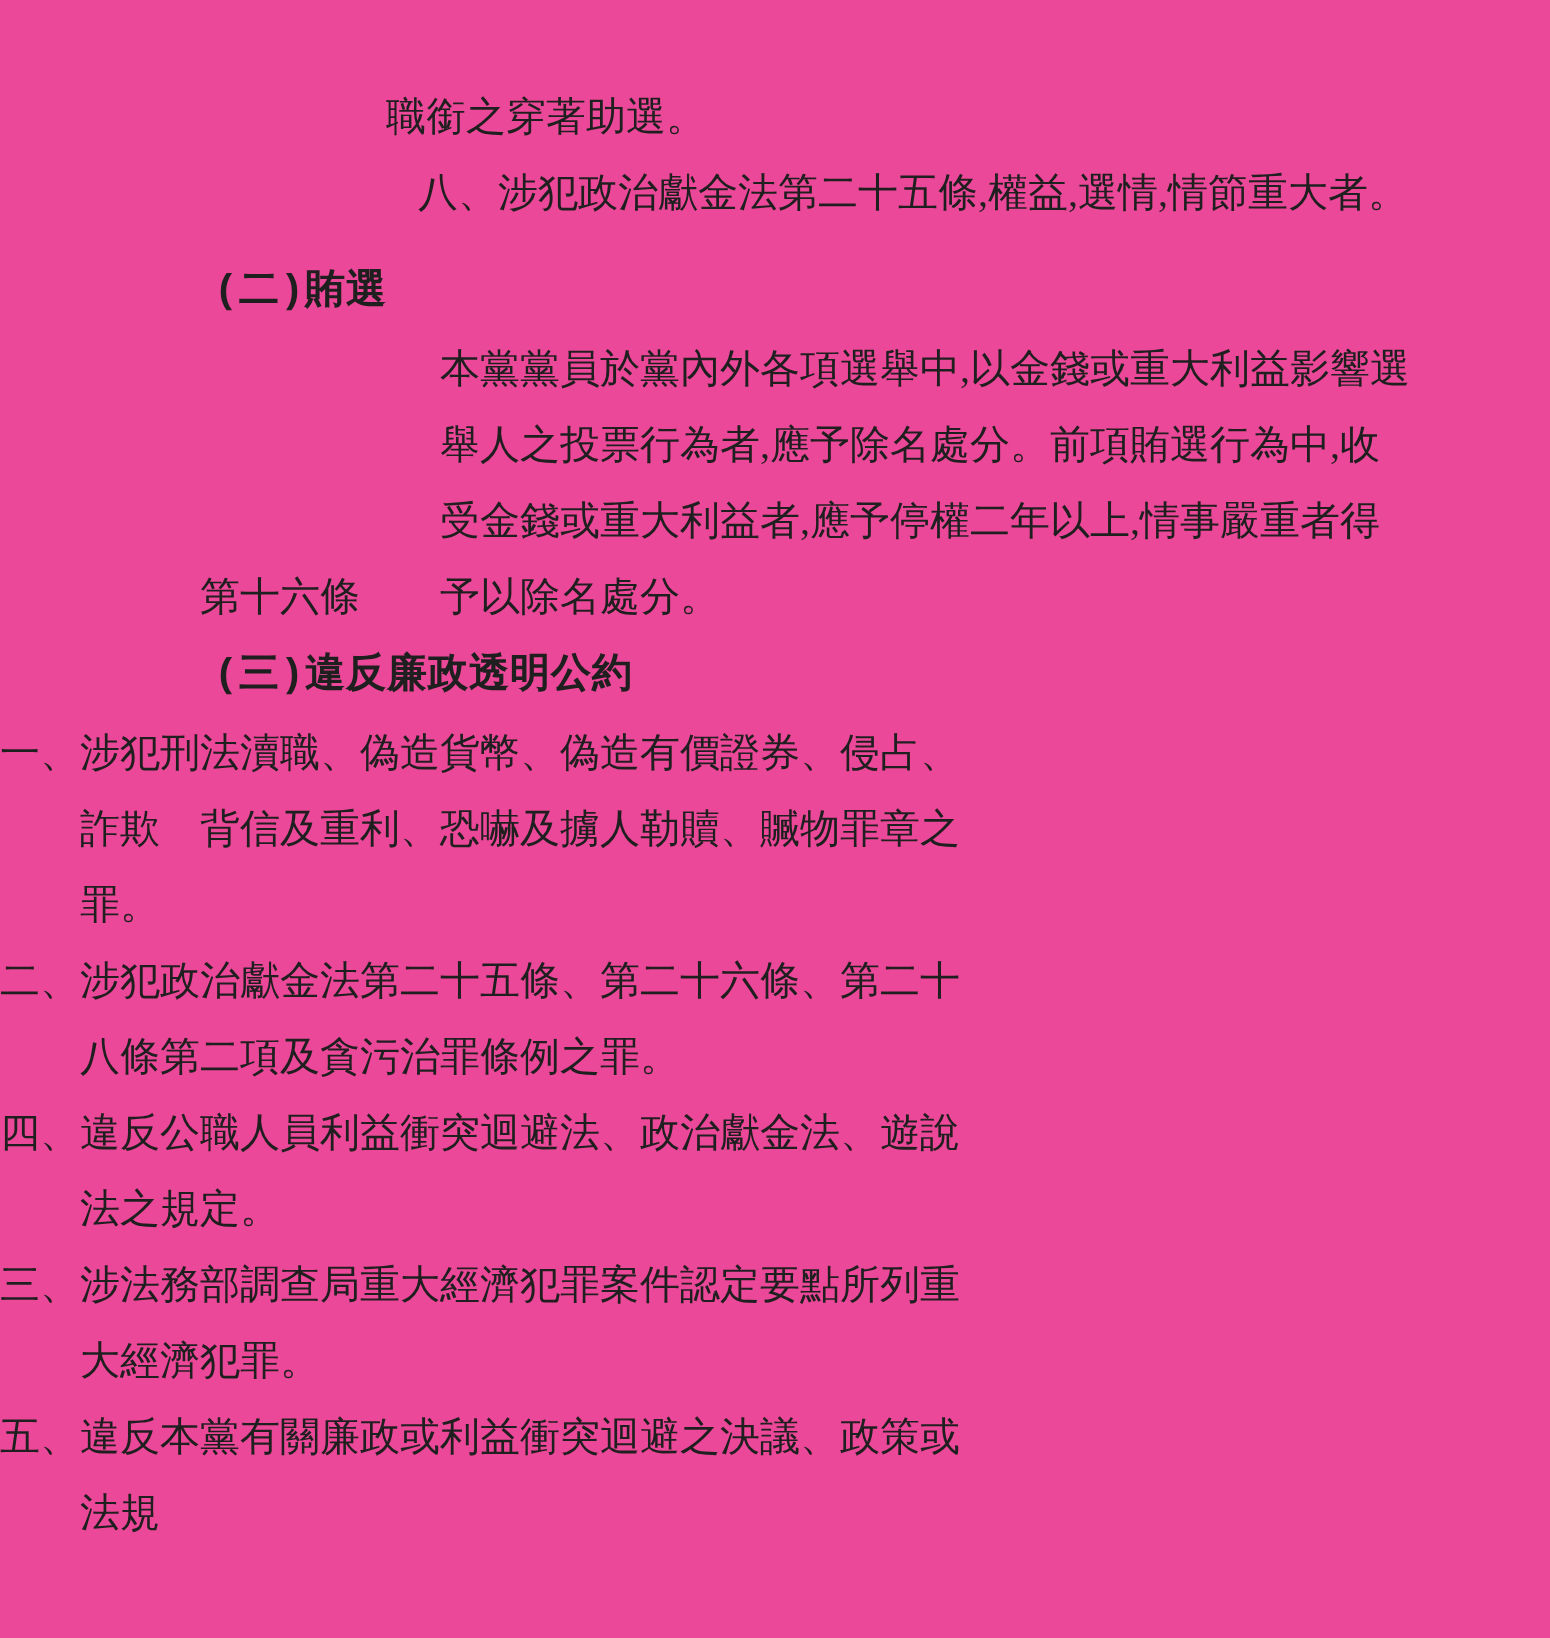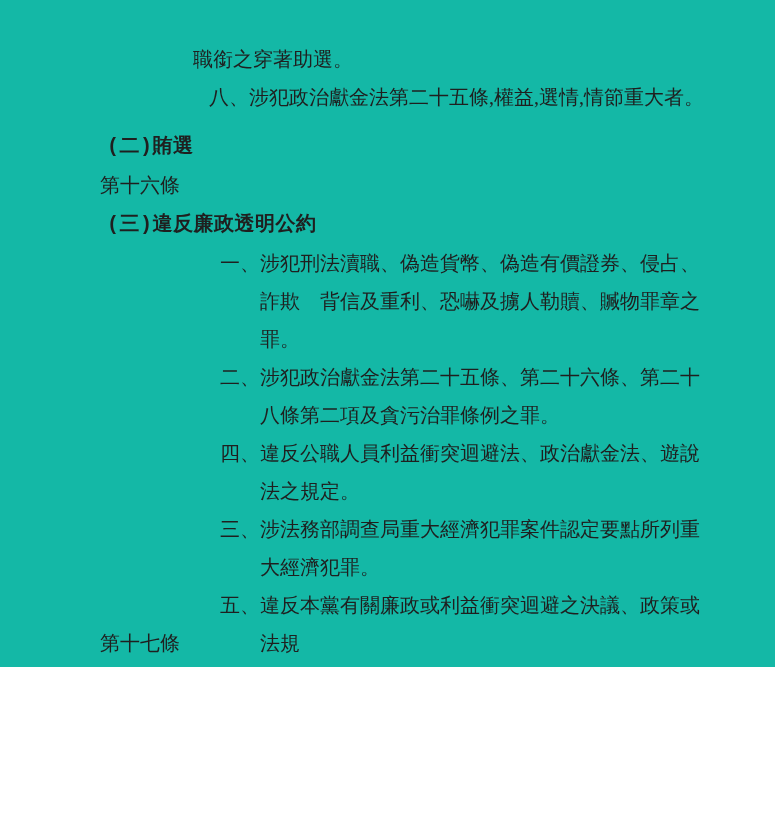--- a/index.html
+++ b/index.html
@@ -1,21 +1,21 @@
 <!DOCTYPE html>
 <html><head>
 <meta charset="utf-8">
 <style>
   * { margin: 0; padding: 0; box-sizing: border-box; }
   html, body { width: 775px; height: 819px; background: #ffffff; }
   .page {
     position: relative;
     width: 775px;
-    height: 667px;
-    background: #14b8a6;
+    height: 819px;
+    background: #ec4899;
     overflow: hidden;
     color: #1f1f1f;
     font-family: "Liberation Serif", "DejaVu Serif", serif;
     font-size: 20px;
     line-height: 38px;
   }
   .cont-line {
     margin: 40px 0 0 193px;
     white-space: nowrap;
   }
@@ -58,26 +58,26 @@
 <div class="page">
 
   <div class="cont-line">職銜之穿著助選。</div>
 
   <div class="item8-line">八、涉犯政治獻金法第二十五條,權益,選情,情節重大者。</div>
 
   <h2 class="sec-head">(二)賄選</h2>
 
   <div class="article">
     <div class="art-label">第十六條</div>
+    <div class="art-body">本黨黨員於黨內外各項選舉中,以金錢或重大利益影響選舉人之投票行為者,應予除名處分。前項賄選行為中,收受金錢或重大利益者,應予停權二年以上,情事嚴重者得予以除名處分。</div>
   </div>
 
   <h2 class="sec-head second">(三)違反廉政透明公約</h2>
 
   <div class="article">
-    <div class="art-label">第十七條</div>
     <div class="art-body">
       <div class="list-item">一、涉犯刑法瀆職、偽造貨幣、偽造有價證券、侵占、詐欺　背信及重利、恐嚇及擄人勒贖、贓物罪章之罪。</div>
       <div class="list-item">二、涉犯政治獻金法第二十五條、第二十六條、第二十八條第二項及貪污治罪條例之罪。</div>
       <div class="list-item">四、違反公職人員利益衝突迴避法、政治獻金法、遊說法之規定。</div>
       <div class="list-item">三、涉法務部調查局重大經濟犯罪案件認定要點所列重大經濟犯罪。</div>
       <div class="list-item">五、違反本黨有關廉政或利益衝突迴避之決議、政策或法規</div>
     </div>
   </div>
 
 </div>

